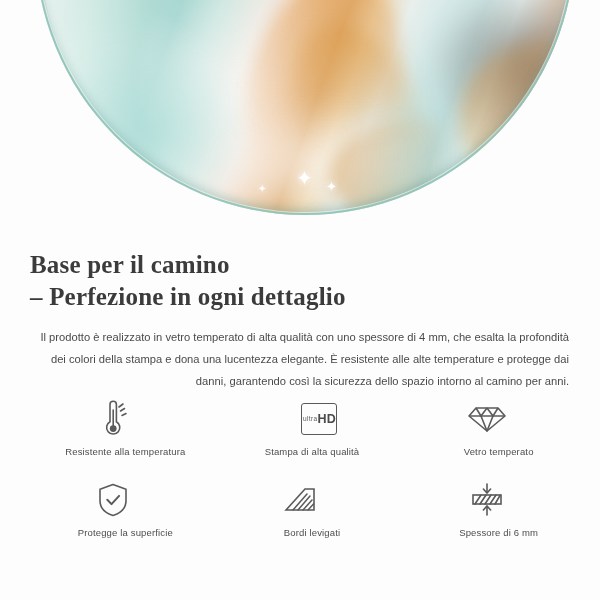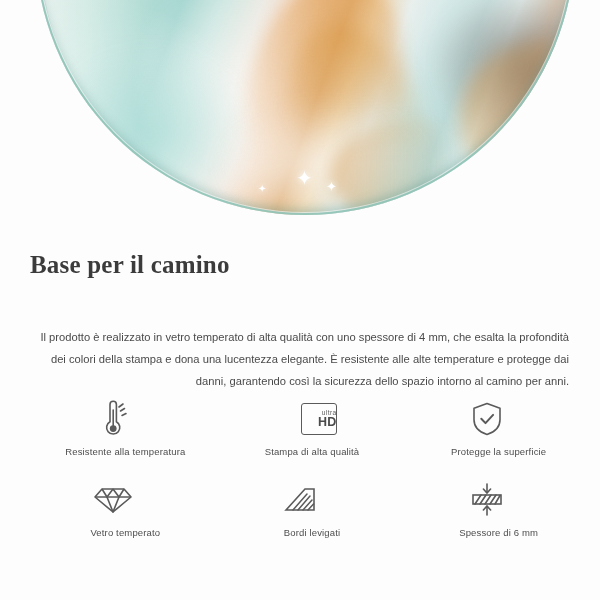--- a/index.html
+++ b/index.html
@@ -206,22 +206,21 @@
     text-align: center;
     letter-spacing: 0.15px;
     margin-left: 24px;
   }
   .hd-box {
     width: 34px;
     height: 30px;
     border: 1.6px solid #5a5a5a;
     border-radius: 3px;
     display: flex;
-    flex-direction: column;
-    align-items: flex-end;
+    align-items: center;
     justify-content: center;
     line-height: 1;
     margin-left: 39px;
   }
   .hd-box .ultra {
     font-size: 6.5px;
     color: #5a5a5a;
     letter-spacing: 0.4px;
   }
   .hd-box .hd {
@@ -249,20 +248,21 @@
     <div class="edge-shadow"></div>
     <div class="oval-clip"></div>
     <div class="oval-edge"></div>
     <span class="sparkle sp1">✦</span>
     <span class="sparkle sp2">✦</span>
     <span class="sparkle sp3">✦</span>
   </div>
 
   <h1 class="headline">
     <span>Base per il camino</span>
+    <span class="line2">– Perfezione in ogni dettaglio</span>
   </h1>
 
   <p class="paragraph">Il prodotto è realizzato in vetro temperato di alta qualità con uno spessore di 4 mm, che esalta la profondità dei colori della stampa e dona una lucentezza elegante. È resistente alle alte temperature e protegge dai danni, garantendo così la sicurezza dello spazio intorno al camino per anni.</p>
 
   <div class="features">
 
     <div class="feature">
       <div class="glyph">
         <svg width="40" height="42" viewBox="0 0 40 42" fill="none" stroke="#5a5a5a" stroke-width="1.6" stroke-linecap="round">
           <path d="M17 6.5a3.2 3.2 0 0 1 6.4 0v17.2a6.6 6.6 0 1 1-6.4 0z"></path>
@@ -281,39 +281,39 @@
         <div class="hd-box">
           <span class="ultra">ultra</span>
           <span class="hd">HD</span>
         </div>
       </div>
       <div class="caption">Stampa di alta qualità</div>
     </div>
 
     <div class="feature">
       <div class="glyph">
-        <svg width="36" height="40" viewBox="0 0 36 40" fill="none" stroke="#5a5a5a" stroke-width="1.6" stroke-linejoin="round" stroke-linecap="round">
-          <path d="M18 4.5 L31 9.2 v11.5 c0 8-6.2 12.6-13 14.8 -6.8-2.2-13-6.8-13-14.8 V9.2z"></path>
-          <path d="M12.3 19.8 l4.2 4.3 7.6-8.2" stroke-width="2"></path>
-        </svg>
-      </div>
-      <div class="caption">Protegge la superficie</div>
-    </div>
-
-    <div class="feature">
-      <div class="glyph">
         <svg width="40" height="34" viewBox="0 0 40 34" fill="none" stroke="#5a5a5a" stroke-width="1.6" stroke-linejoin="round">
           <path d="M9 6 h22 l7 8 -18 15 -18-15z"></path>
           <path d="M2 14 h36"></path>
           <path d="M9 6 l5 8 6-8"></path>
           <path d="M31 6 l-5 8 -6-8"></path>
           <path d="M14 14 l6 15 6-15"></path>
         </svg>
       </div>
       <div class="caption">Vetro temperato</div>
+    </div>
+
+    <div class="feature">
+      <div class="glyph">
+        <svg width="36" height="40" viewBox="0 0 36 40" fill="none" stroke="#5a5a5a" stroke-width="1.6" stroke-linejoin="round" stroke-linecap="round">
+          <path d="M18 4.5 L31 9.2 v11.5 c0 8-6.2 12.6-13 14.8 -6.8-2.2-13-6.8-13-14.8 V9.2z"></path>
+          <path d="M12.3 19.8 l4.2 4.3 7.6-8.2" stroke-width="2"></path>
+        </svg>
+      </div>
+      <div class="caption">Protegge la superficie</div>
     </div>
 
     <div class="feature">
       <div class="glyph">
         <svg width="38" height="34" viewBox="0 0 38 34" fill="none" stroke="#5a5a5a" stroke-width="1.5" stroke-linecap="round">
           <path d="M5 27 L24 6 L33 6 L33 27 Z" stroke-width="1.6"></path>
           <line x1="12" y1="27" x2="26" y2="11"></line>
           <line x1="17" y1="27" x2="29" y2="13"></line>
           <line x1="22" y1="27" x2="31" y2="17"></line>
           <line x1="27" y1="27" x2="32.5" y2="21"></line>

